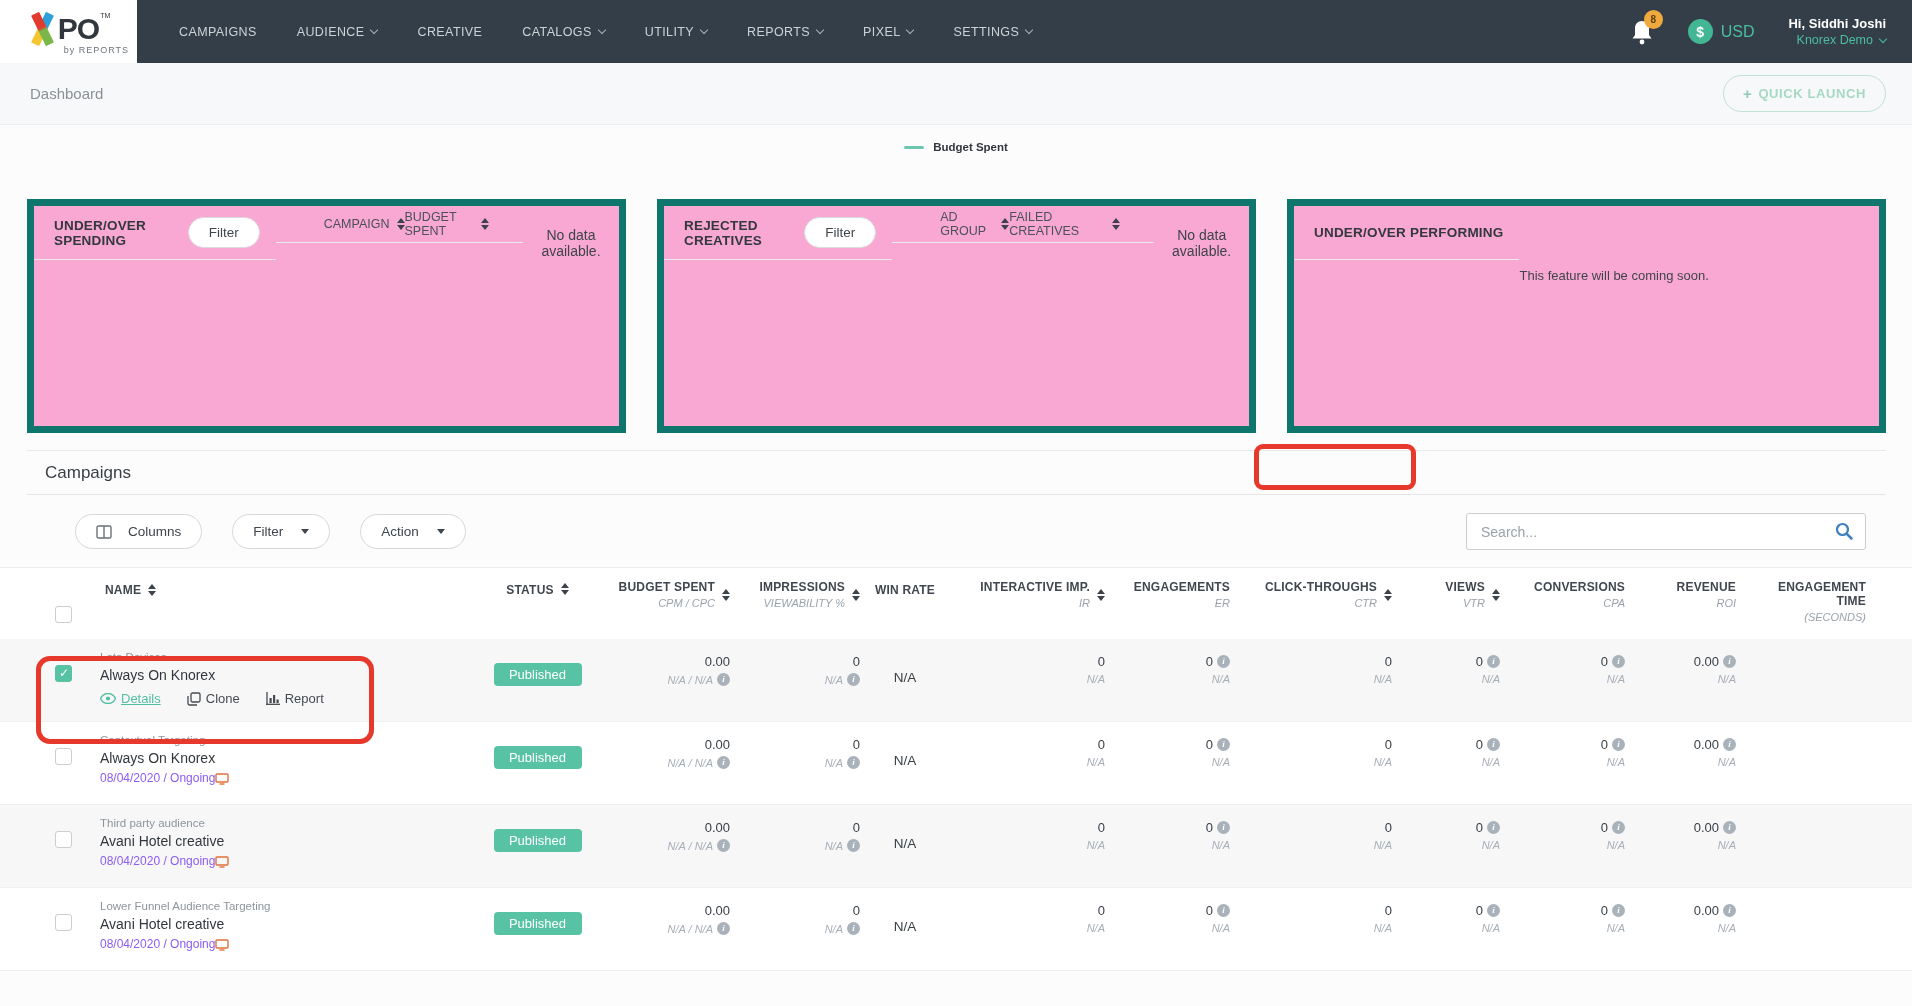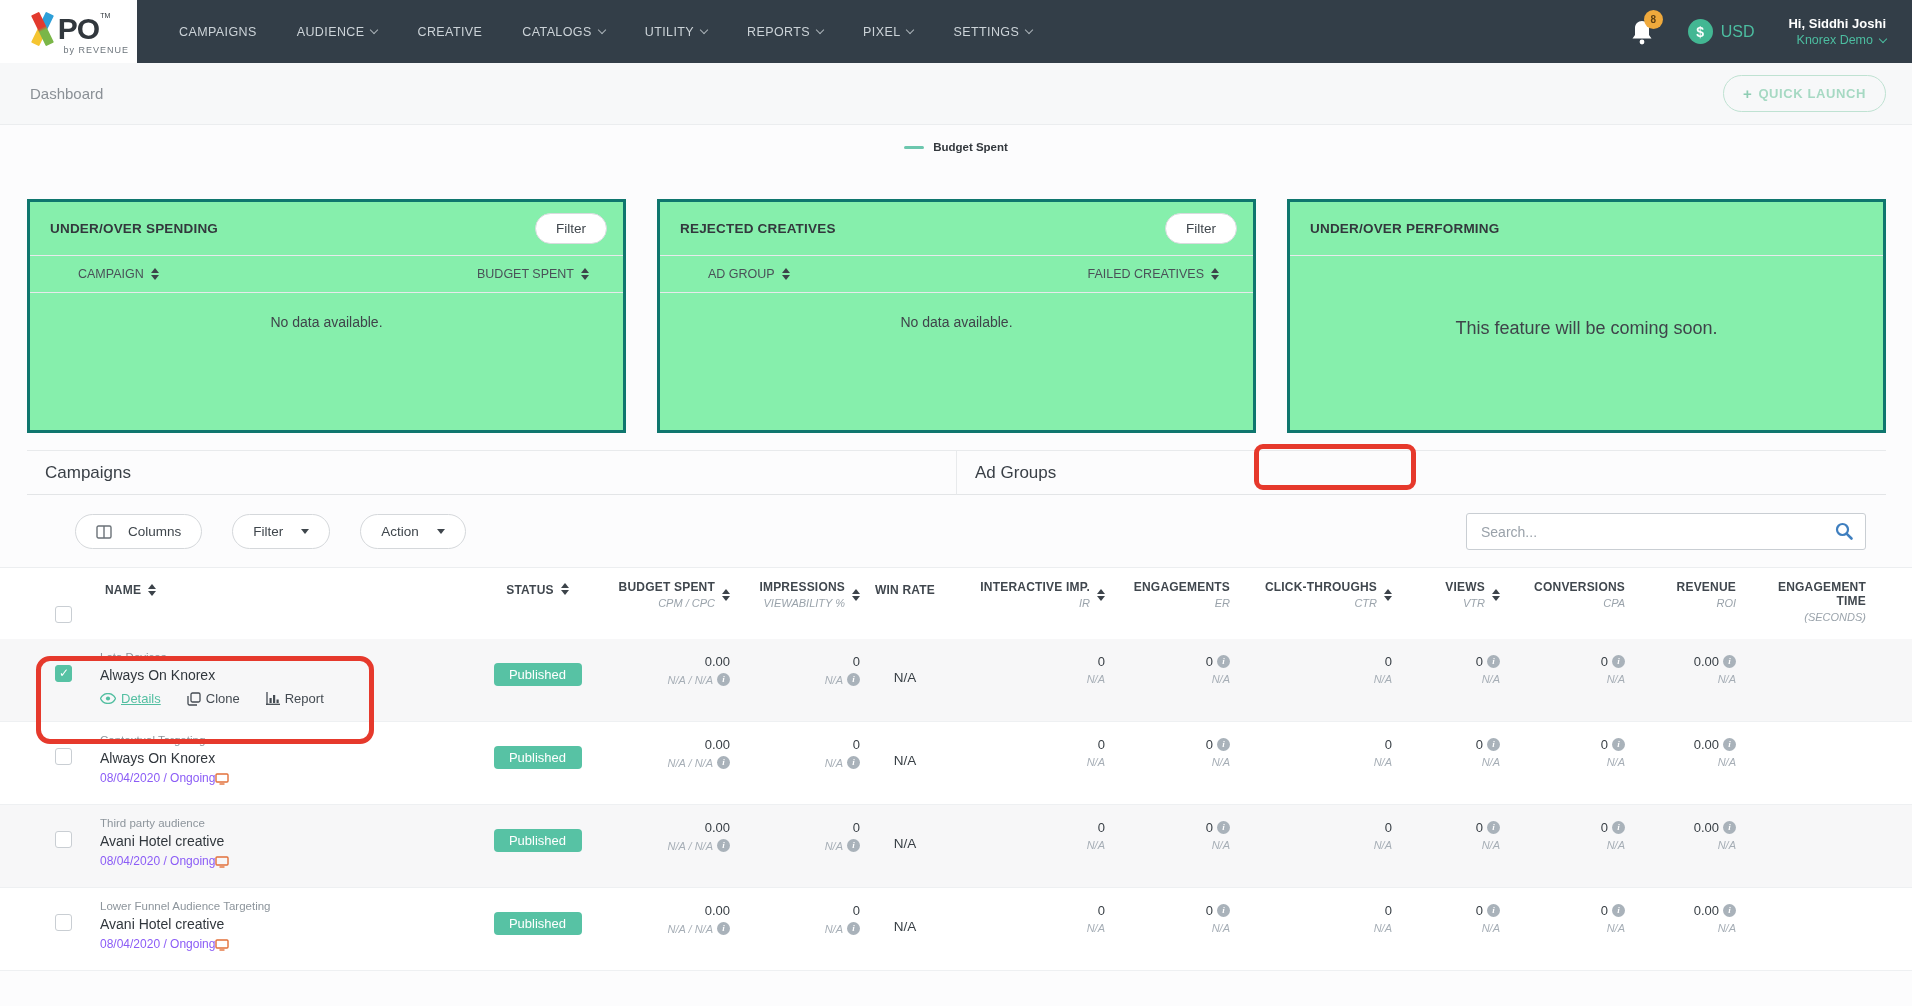--- a/index.html
+++ b/index.html
@@ -37,29 +37,29 @@
   .quick-launch{margin-left:auto;border:1.5px solid #bfe2d2;border-radius:19px;background:transparent;color:#a6d9c3;font-size:13px;font-weight:700;letter-spacing:.6px;padding:9px 19px;cursor:pointer;display:flex;align-items:center;gap:6px;font-family:inherit}
   .plus-glyph::before{content:"+";font-weight:700;color:#8fcdb4;font-size:15px}
 
   
   .legend-row{display:flex;justify-content:center;align-items:center;margin-top:14px;gap:9px;height:16px}
   .legend-dash{width:20px;height:3px;border-radius:2px;background:#6cc7ae}
   .legend-label{font-size:11.5px;font-weight:700;color:#33383d}
 
   
   .panels{display:flex;gap:31px;margin:44px 26px 0 27px}
-  .panel{flex:1;background:#86efac;border:3px solid #0f766e;height:234px;display:flex;flex-direction:column}
+  .panel{flex:1;background:#f9a8d4;border:7px solid #0f766e;height:234px;display:flex;flex-direction:row}
   .panel-head{display:flex;align-items:center;padding:0 16px 0 20px;height:54px;border-bottom:1px solid #e8eaec}
   .panel-title{font-size:13.5px;font-weight:700;color:#33383d;letter-spacing:.2px}
   .pill-btn{margin-left:auto;border:1px solid #d8dbde;border-radius:17px;background:#fff;color:#3f464c;font-size:13.5px;padding:7px 20px;cursor:pointer;font-family:inherit}
   .panel-cols{display:flex;align-items:center;padding:0 34px 0 48px;height:37px;border-bottom:1px solid #e8eaec;font-size:12.5px;color:#4a5158}
   .panel-col-right{margin-left:auto;display:flex;align-items:center}
   .panel-col-left{display:flex;align-items:center}
   .panel-empty{text-align:center;font-size:14px;color:#3f444a;padding-top:21px}
-  .panel-empty-center{text-align:center;font-size:18px;color:#3f444a;padding-top:62px}
+  .panel-empty-center{text-align:center;font-size:13px;color:#3f444a;padding-top:62px}
 
   
   .sort{display:inline-flex;flex-direction:column;gap:2px;margin-left:7px;cursor:pointer}
   .sort i{width:0;height:0;border-left:4px solid transparent;border-right:4px solid transparent}
   .sort .up{border-bottom:5px solid #3c434a}
   .sort .dn{border-top:5px solid #3c434a}
 
   
   .tabs-row{display:flex;margin:17px 26px 0 27px;height:45px;border-top:1px solid #e8eaec}
   .tab{flex:1;display:flex;align-items:center;padding:0 18px;border-bottom:1px solid #e3e5e7;border-left:1px solid #e8eaec;font-size:17px;color:#3a4047;cursor:pointer;background:transparent}
@@ -139,21 +139,21 @@
 <div class="navbar">
   <div class="logo-box">
     <div class="logo-line">
       <span class="x-mark">
           <i class="x-bar1"></i>
           <i class="x-bar2"></i>
         </span>
       <span class="logo-po">PO</span>
       <span class="logo-tm">TM</span>
     </div>
-    <div class="logo-sub">by REVENUE</div>
+    <div class="logo-sub">by REPORTS</div>
   </div>
   <div class="nav-items">
     <div class="nav-item">
         <span>CAMPAIGNS</span>
       </div>
     <div class="nav-item">
         <span>AUDIENCE</span>
         <span class="chev"></span>
       </div>
     <div class="nav-item">
@@ -266,23 +266,20 @@
     <div class="panel-head">
       <span class="panel-title">UNDER/OVER PERFORMING</span>
     </div>
     <div class="panel-empty-center">This feature will be coming soon.</div>
   </div>
 </div>
 
 <div class="tabs-row">
   <div class="tab">
       <span>Campaigns</span>
-    </div>
-  <div class="tab">
-      <span>Ad Groups</span>
     </div>
 </div>
 
 <div class="toolbar">
   <button class="tool-btn">
     <svg width="16" height="14" viewBox="0 0 16 14">
       <rect x="1" y="1" width="14" height="12" rx="1.5" fill="none" stroke="#6b7278" stroke-width="1.4"></rect>
       <line x1="8" y1="1" x2="8" y2="13" stroke="#6b7278" stroke-width="1.4"></line>
     </svg>
     <span>Columns</span>

